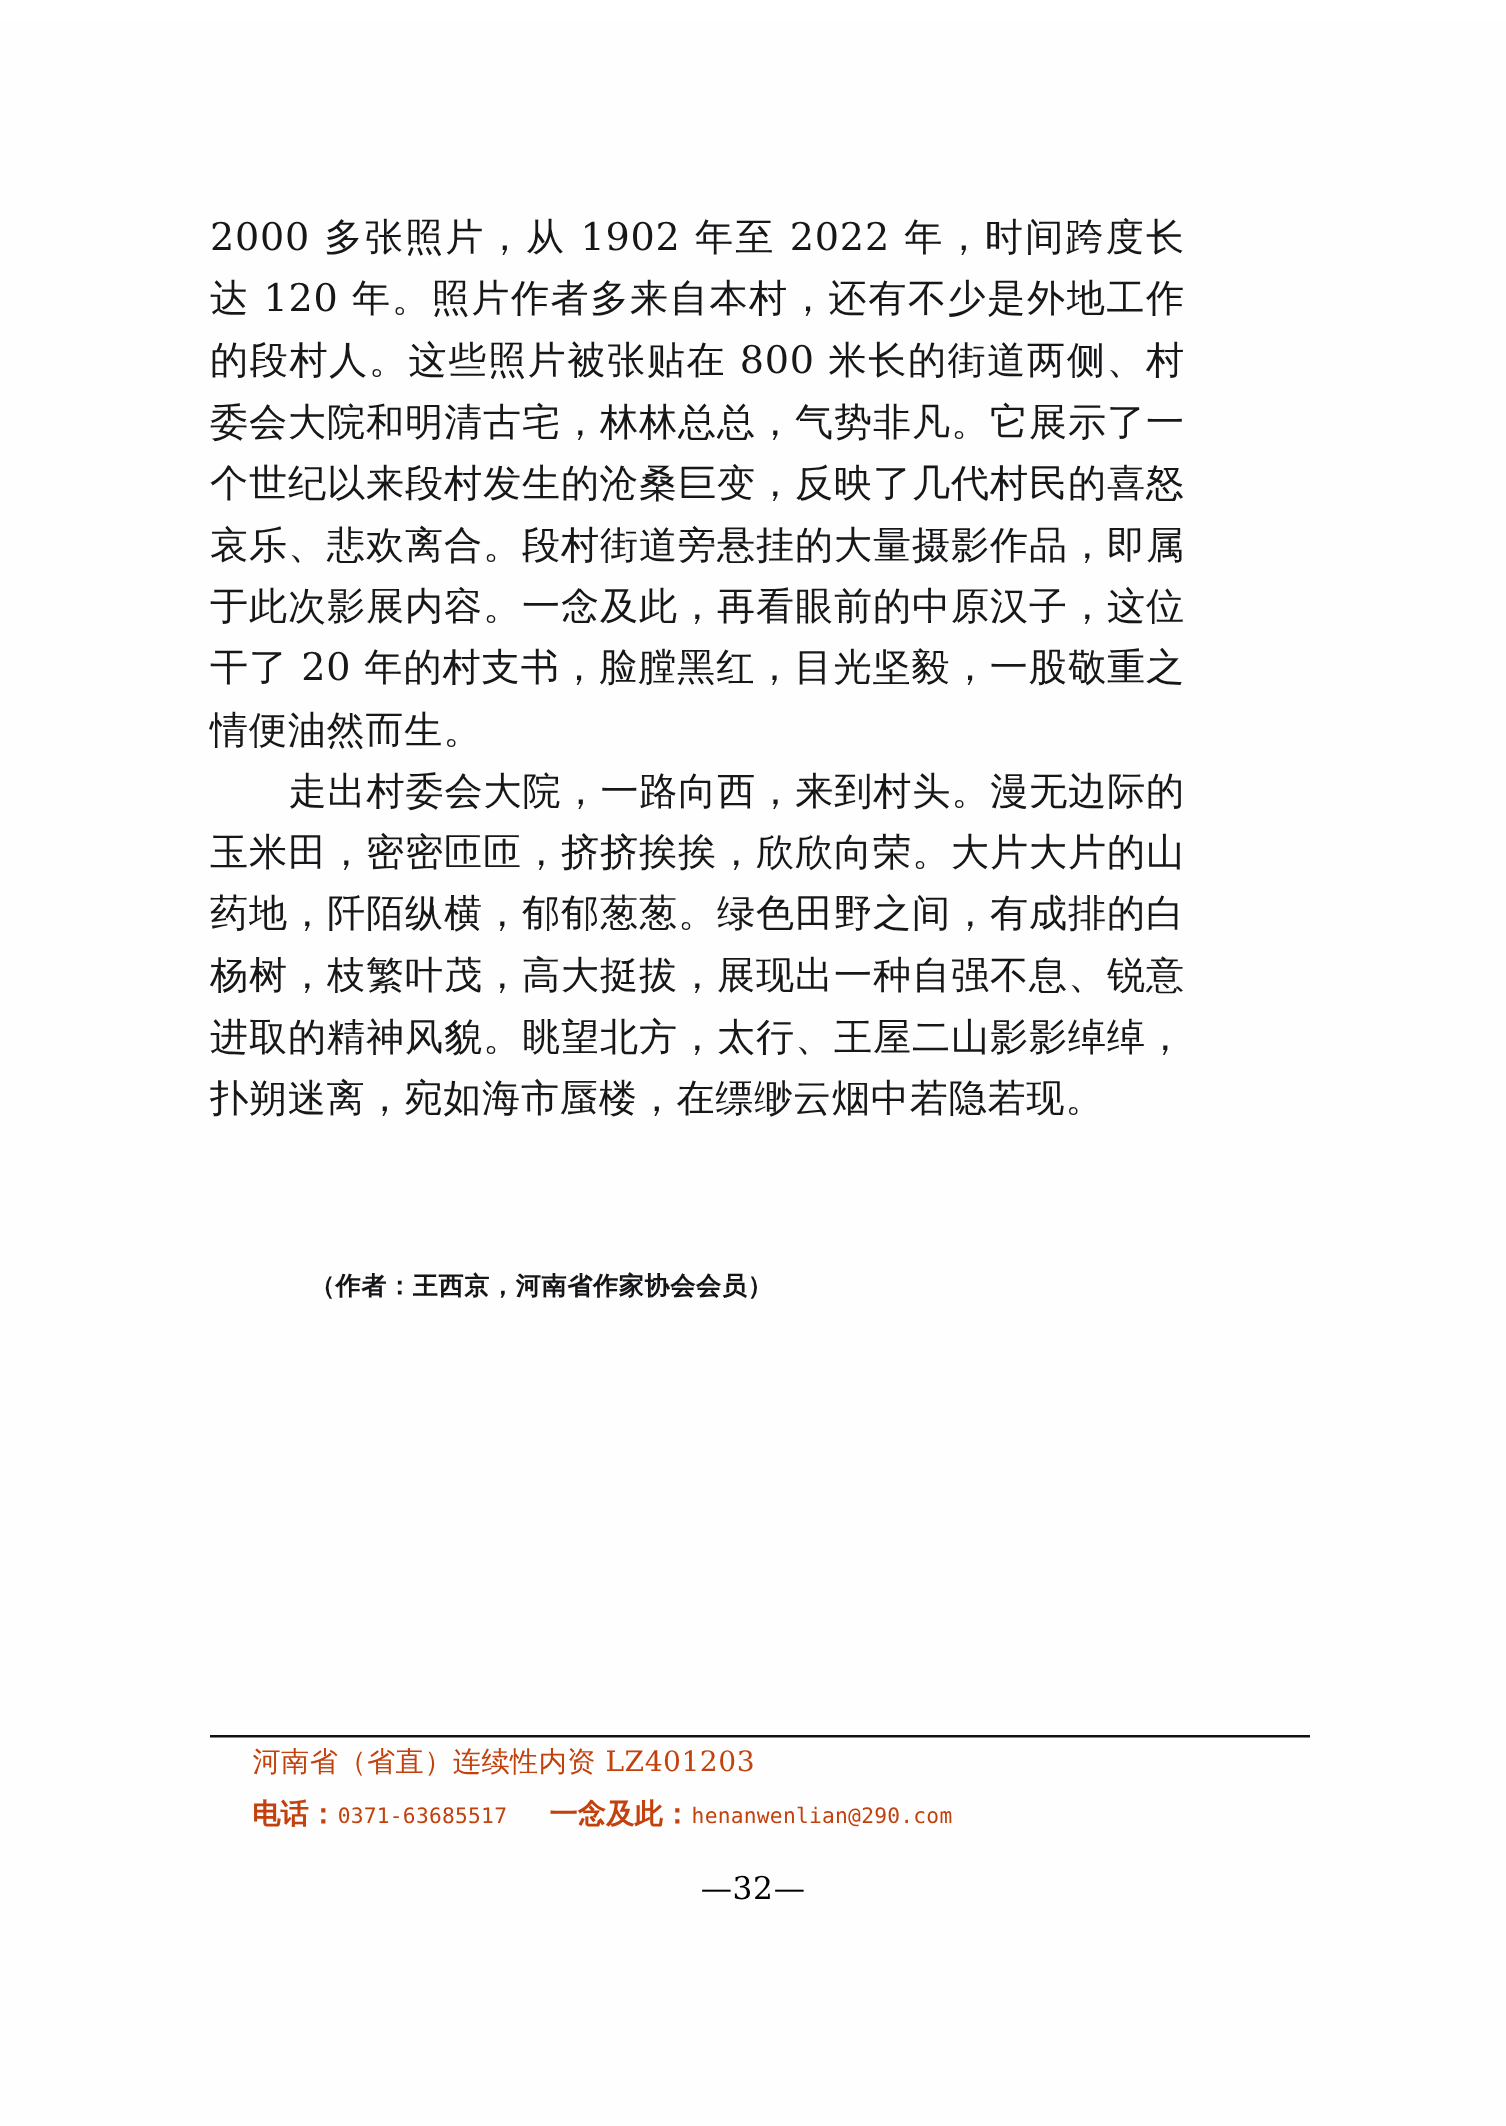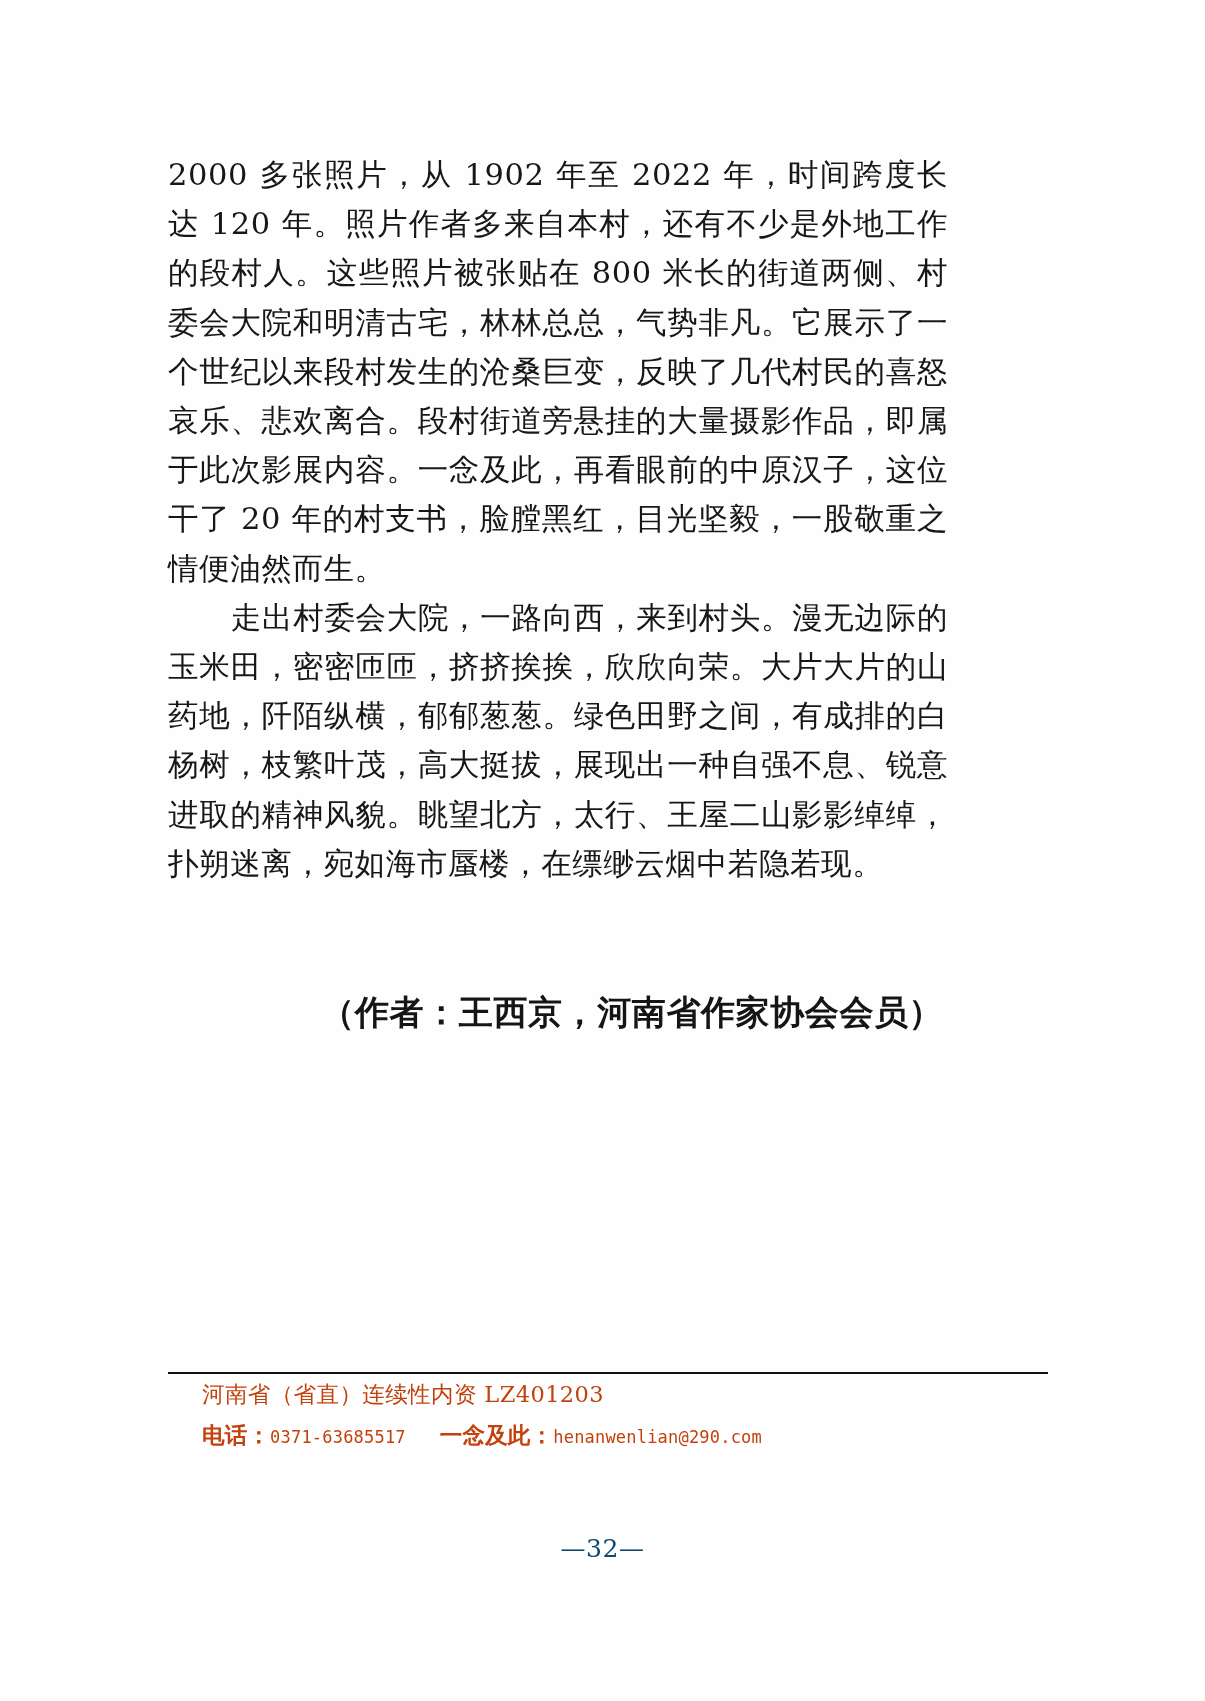--- a/index.html
+++ b/index.html
@@ -13,20 +13,21 @@
     position: relative;
     font-family: "DejaVu Serif", "Liberation Serif", serif;
     color: #1a1a1a;
     overflow: hidden;
   }
 
   .page {
     position: absolute;
     inset: 0;
     background: #fefefe;
+    margin-top: 16px;
   }
 
   
   .article {
     position: absolute;
     left: 168px;
     top: 150px;
     width: 780px;
   }
 
@@ -45,24 +46,24 @@
   .para + .para {
     margin-top: 0;
   }
   .para.indent {
     text-indent: 2.06em;
   }
 
   
   .byline {
     position: absolute;
-    left: 181px;
+    left: 166px;
     top: 988px;
     width: 780px;
-    font-size: 34px;
+    font-size: 20px;
     line-height: 49.2px;
     letter-spacing: 0.6px;
     color: #151518;
     font-weight: 600;
     text-indent: 4.1em;
     font-family: "DejaVu Serif", "Liberation Serif", serif;
   }
 
   
   .footer {
@@ -100,25 +101,25 @@
   .footer-line .gap {
     display: inline-block;
     width: 34px;
   }
 
   
   .page-number {
     position: absolute;
     left: 0;
     right: 0;
-    top: 1534px;
+    top: 1480px;
     text-align: center;
     font-size: 25px;
     letter-spacing: 0.5px;
-    color: #0c4a6e;
+    color: #000000;
     font-family: "DejaVu Serif", "Liberation Serif", serif;
   }
 </style>
 </head>
 <body>
 
 <div class="page">
 
   <div class="article">
     <p class="para">2000 多张照片，从 1902 年至 2022 年，时间跨度长达 120 年。照片作者多来自本村，还有不少是外地工作的段村人。这些照片被张贴在 800 米长的街道两侧、村委会大院和明清古宅，林林总总，气势非凡。它展示了一个世纪以来段村发生的沧桑巨变，反映了几代村民的喜怒哀乐、悲欢离合。段村街道旁悬挂的大量摄影作品，即属于此次影展内容。一念及此，再看眼前的中原汉子，这位干了 20 年的村支书，脸膛黑红，目光坚毅，一股敬重之情便油然而生。</p>

